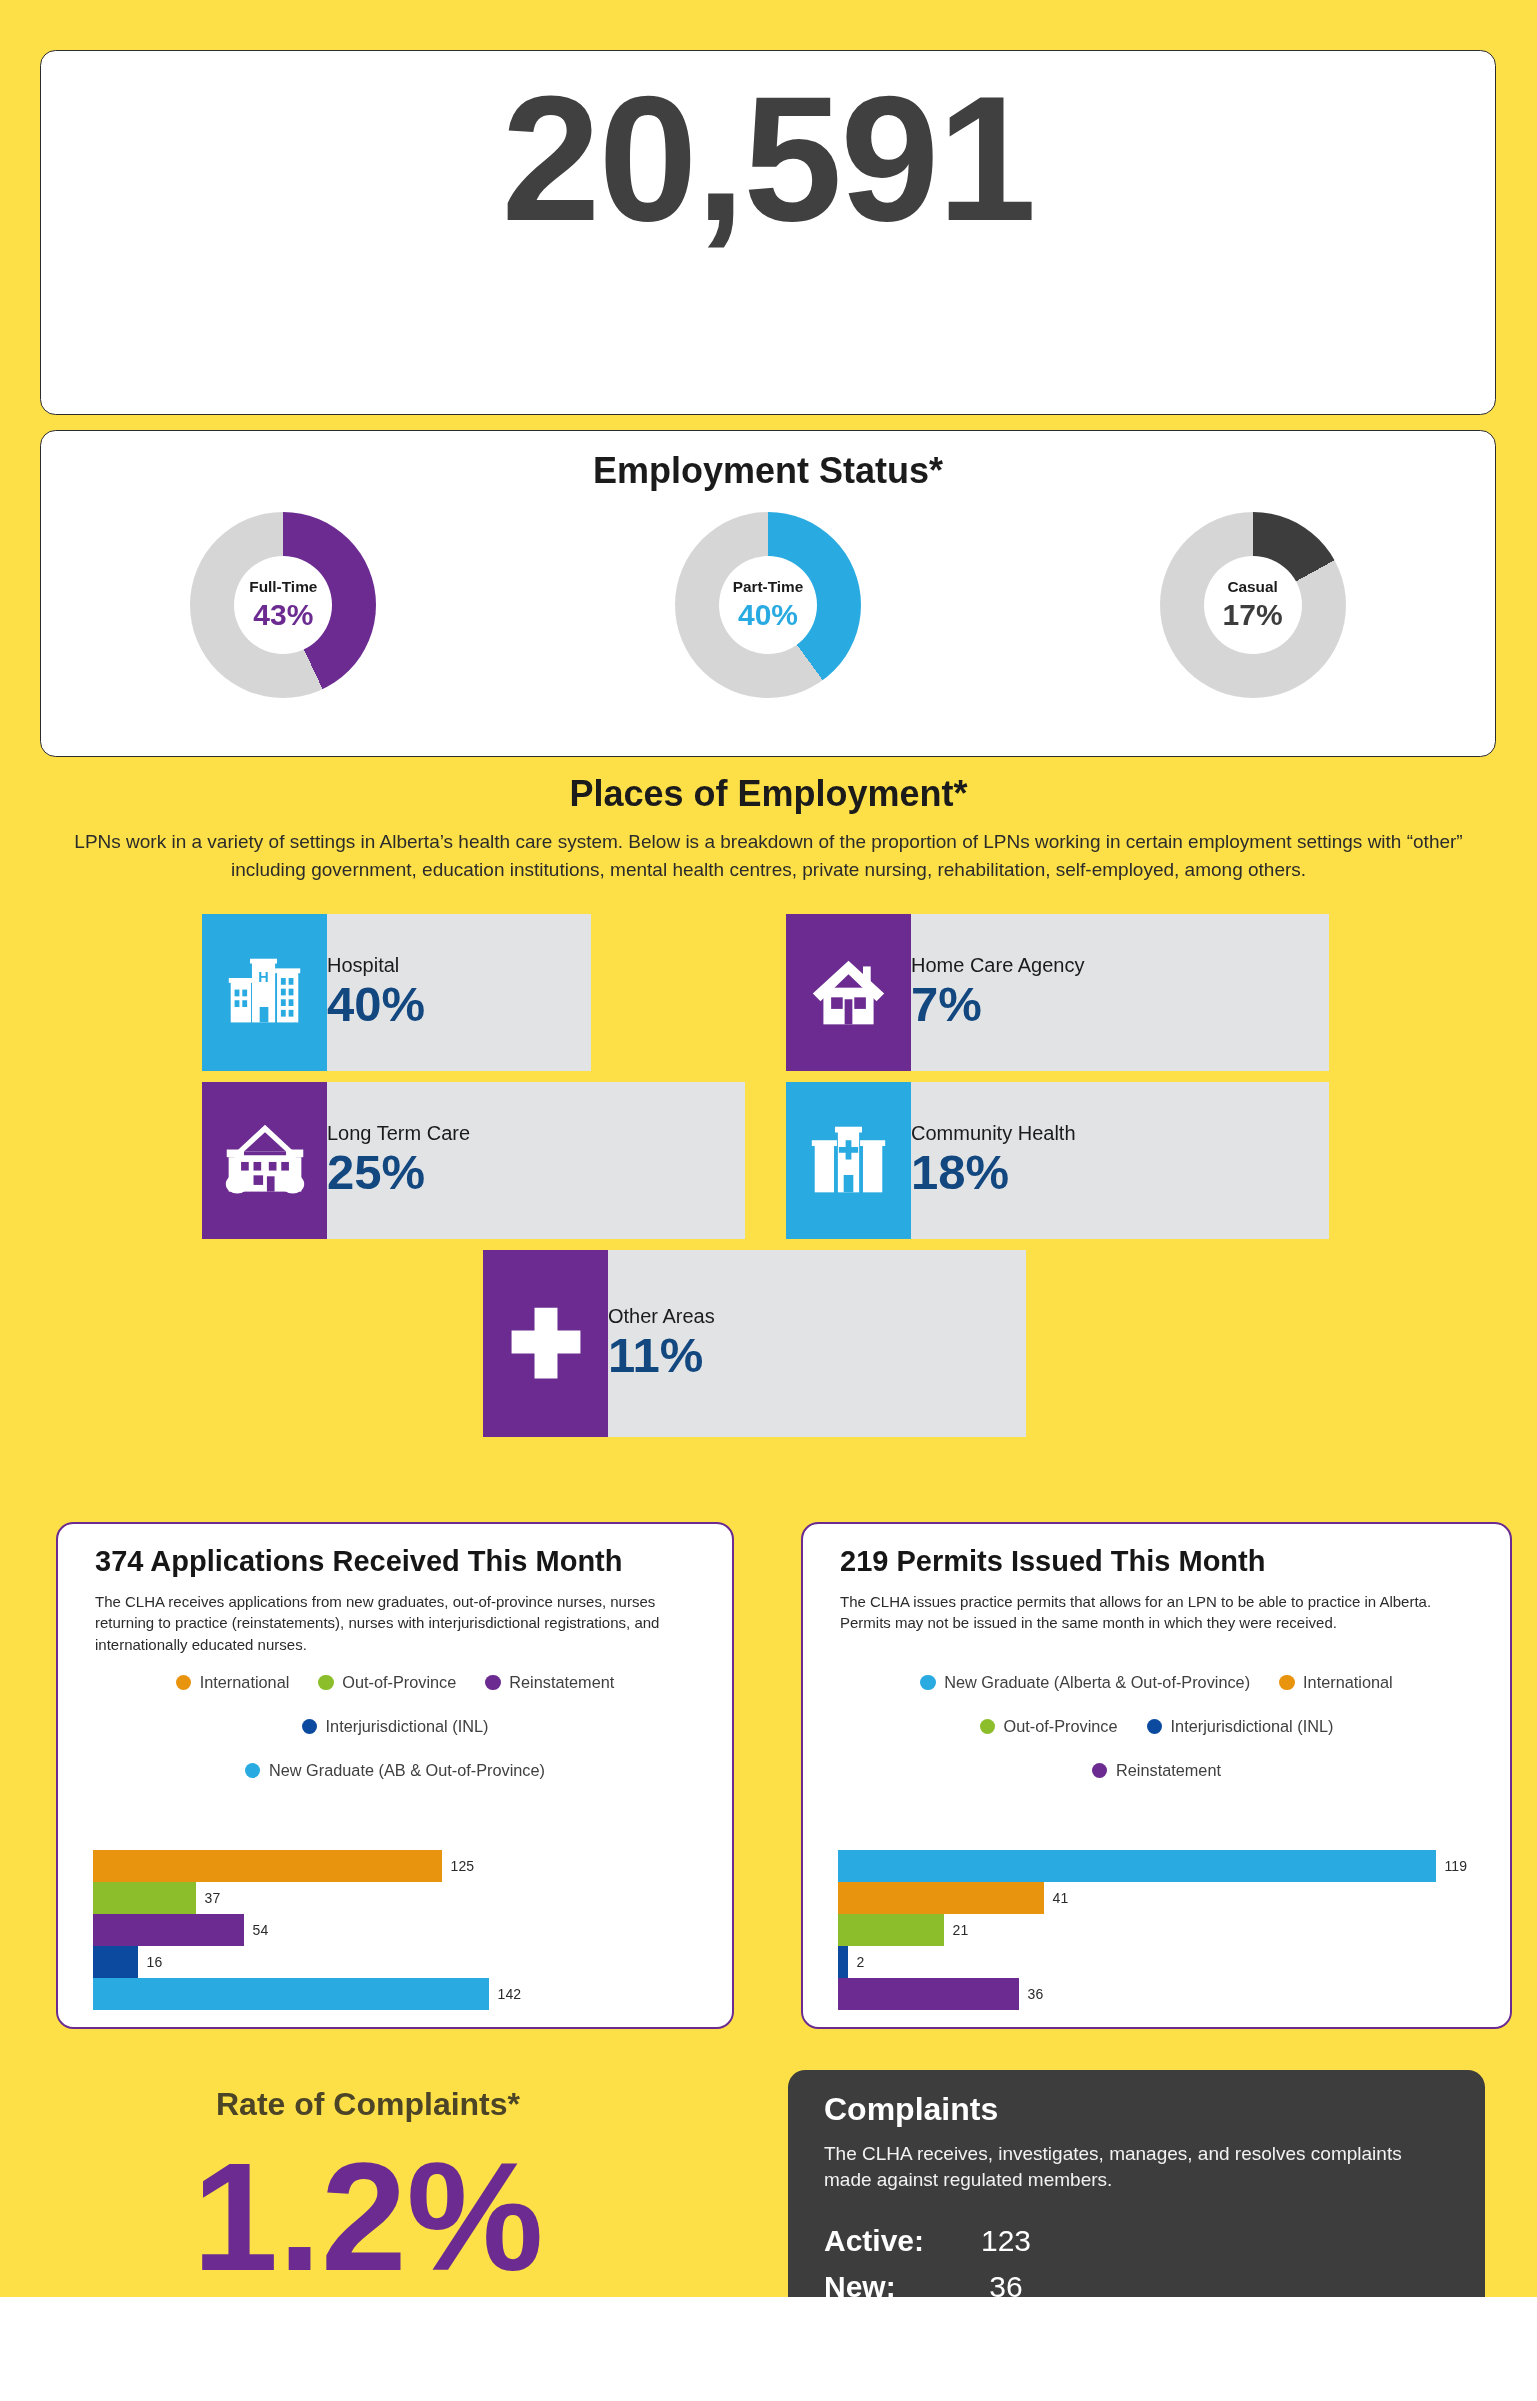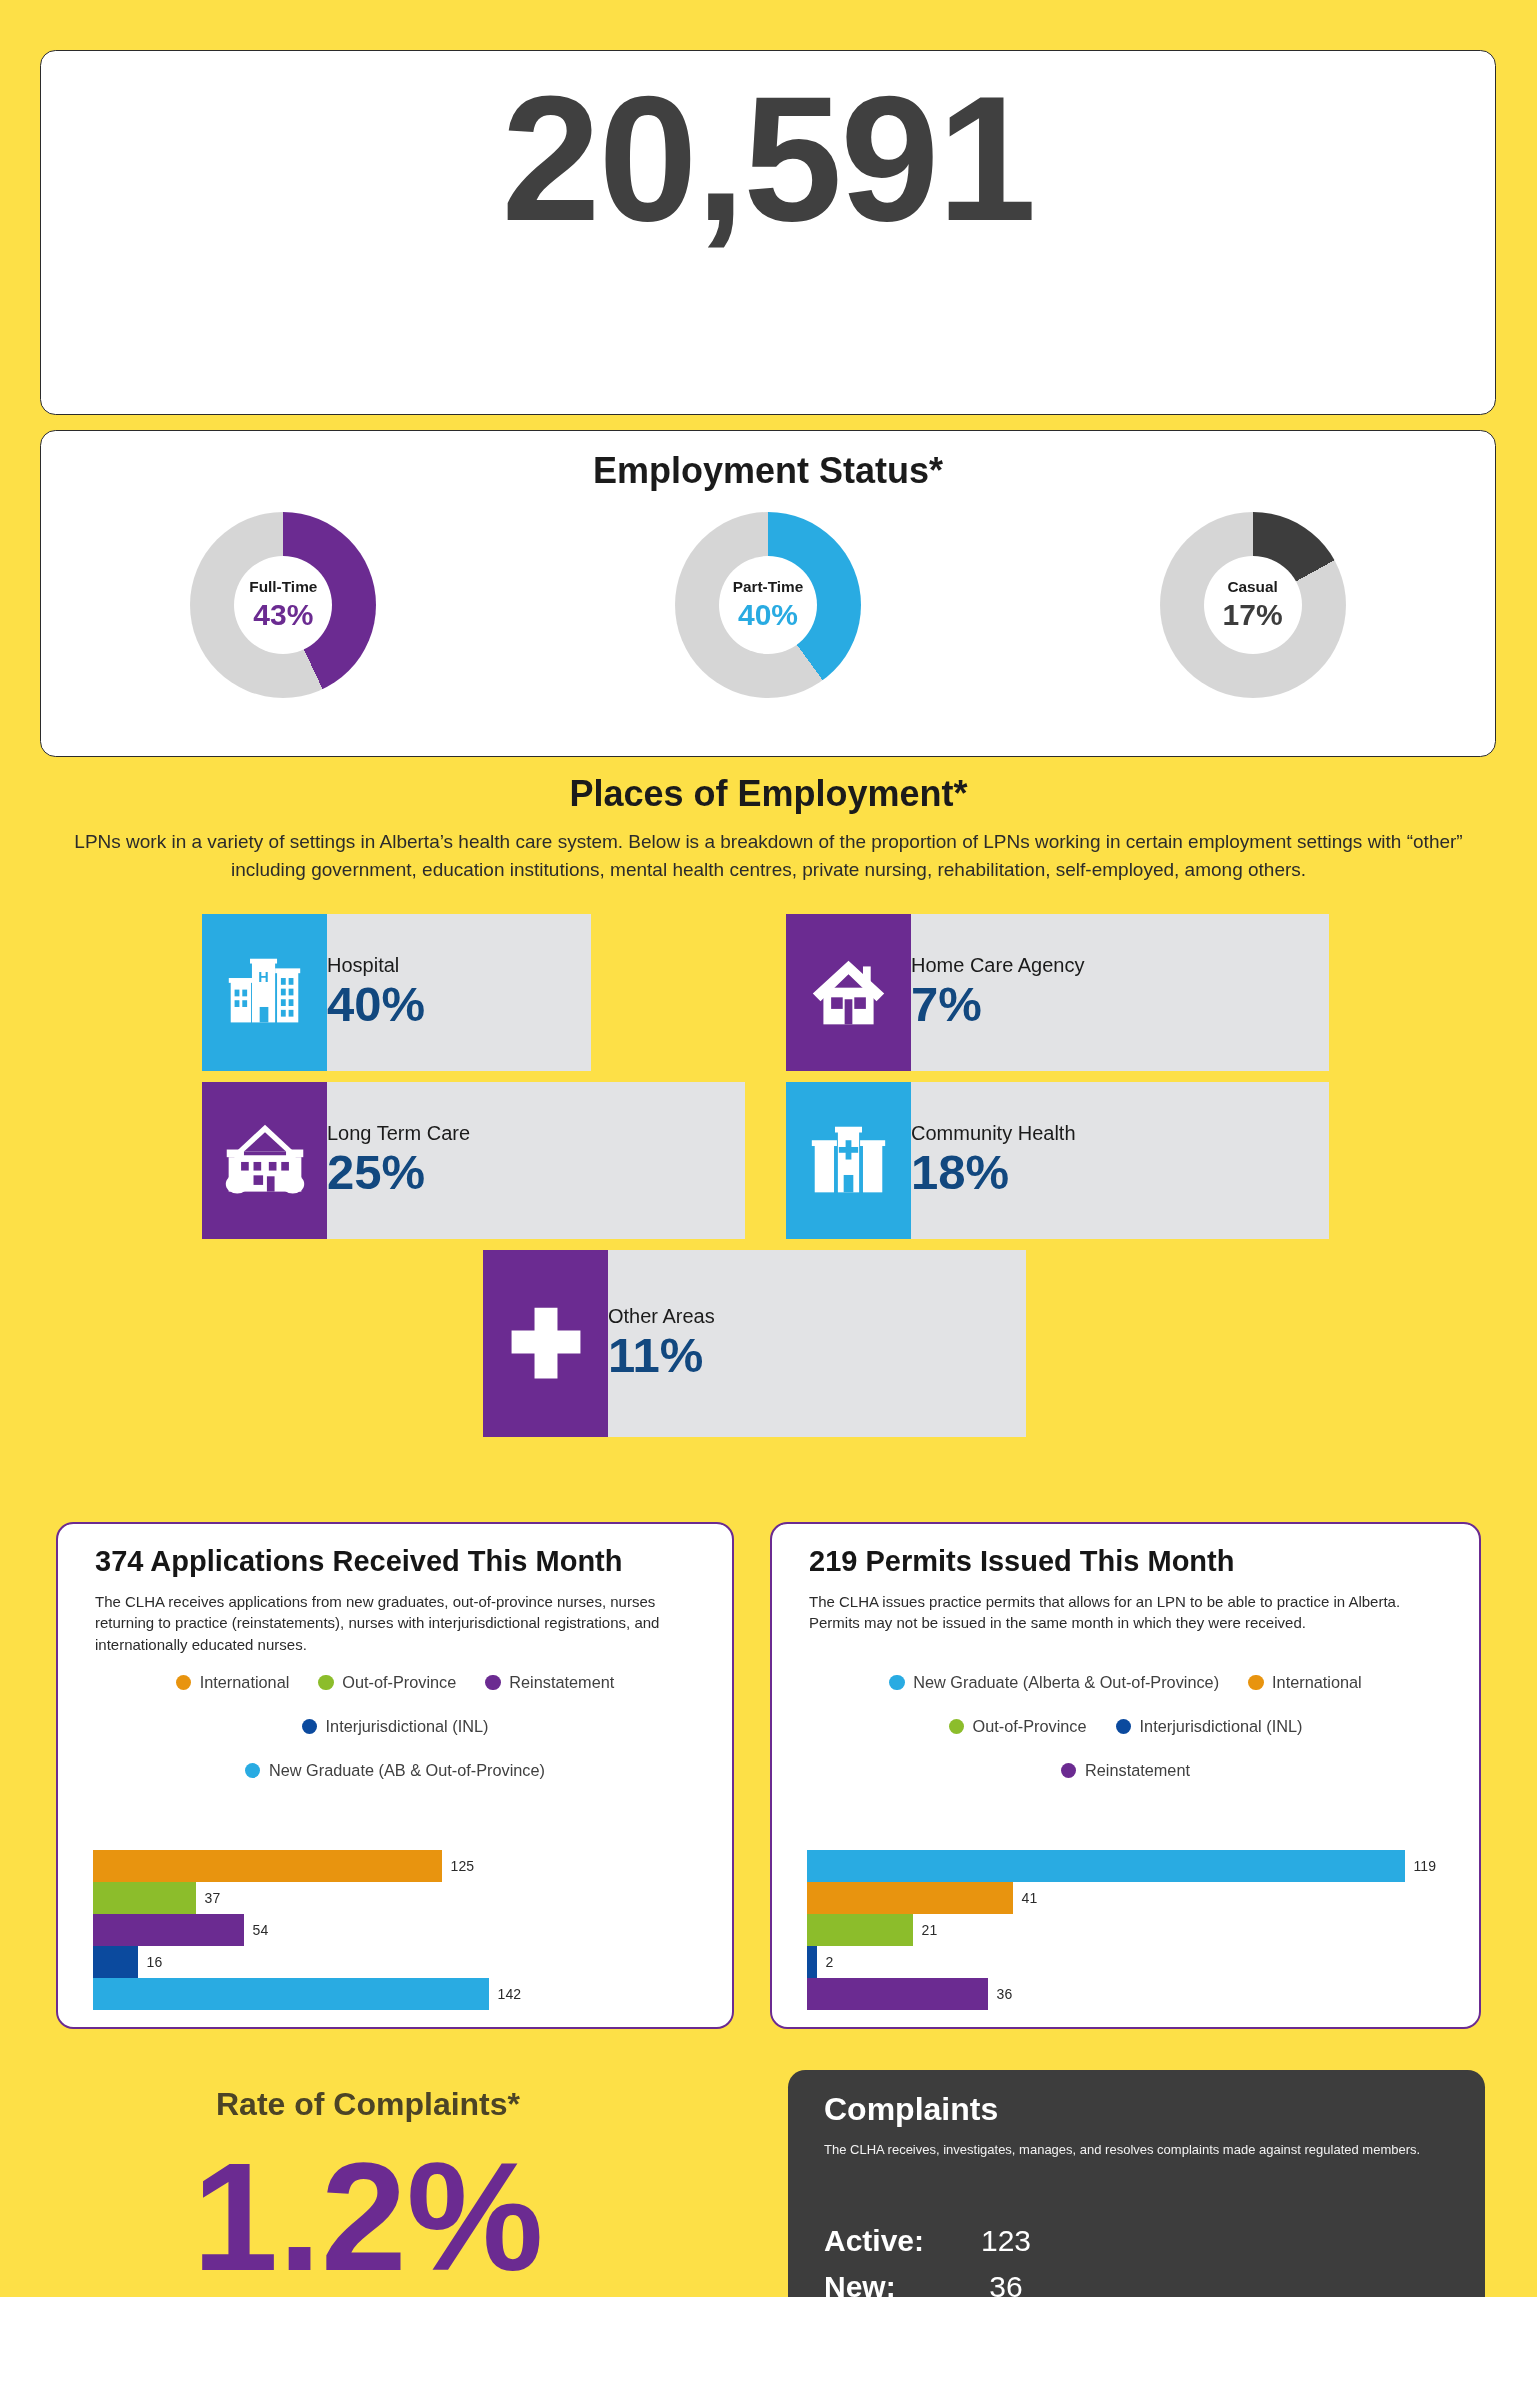--- a/index.html
+++ b/index.html
@@ -128,21 +128,21 @@
   #tile-other { height: 187px; }
 
   
   .panel {
     position: absolute;
     background: #ffffff;
     border: 2.9px solid #6b2b91;
     border-radius: 17.3px;
   }
   #panel-apps    { left: 56px;  top: 1522px; width: 678px; height: 507px; }
-  #panel-permits { left: 770px; top: 1522px; width: 711px; height: 507px; }
+  #panel-permits { left: 801px; top: 1522px; width: 711px; height: 507px; }
 
   .panel-title {
     position: absolute; left: 37px; top: 21px;
     font-size: 29px; font-weight: 700; color: #161616;
   }
   .panel-desc {
     position: absolute; left: 37px; top: 67px; right: 33px;
     font-size: 15px; line-height: 1.42; color: #2b2b2b;
   }
   .legend {
@@ -173,21 +173,21 @@
   #complaints-card {
     position: absolute; left: 788px; top: 2070px; width: 697px; height: 307px;
     background: #3d3d3d; border-radius: 17.3px;
   }
   #complaints-title {
     position: absolute; left: 36px; top: 21px;
     font-size: 32px; font-weight: 700; color: #ffffff;
   }
   #complaints-desc {
     position: absolute; left: 36px; top: 71px; right: 37px;
-    font-size: 13px; line-height: 1.36; color: #f2f2f2;
+    font-size: 19px; line-height: 1.36; color: #f2f2f2;
   }
   #complaints-stats {
     position: absolute; left: 36px; top: 154px;
   }
   .stat-row { display: flex; align-items: baseline; height: 46px; }
   .stat-label { width: 134px; font-size: 30px; font-weight: 700; color: #ffffff; }
   .stat-value { width: 96px; text-align: center; font-size: 30px; font-weight: 400; color: #ffffff; }
 </style>
 </head>
 <body>

